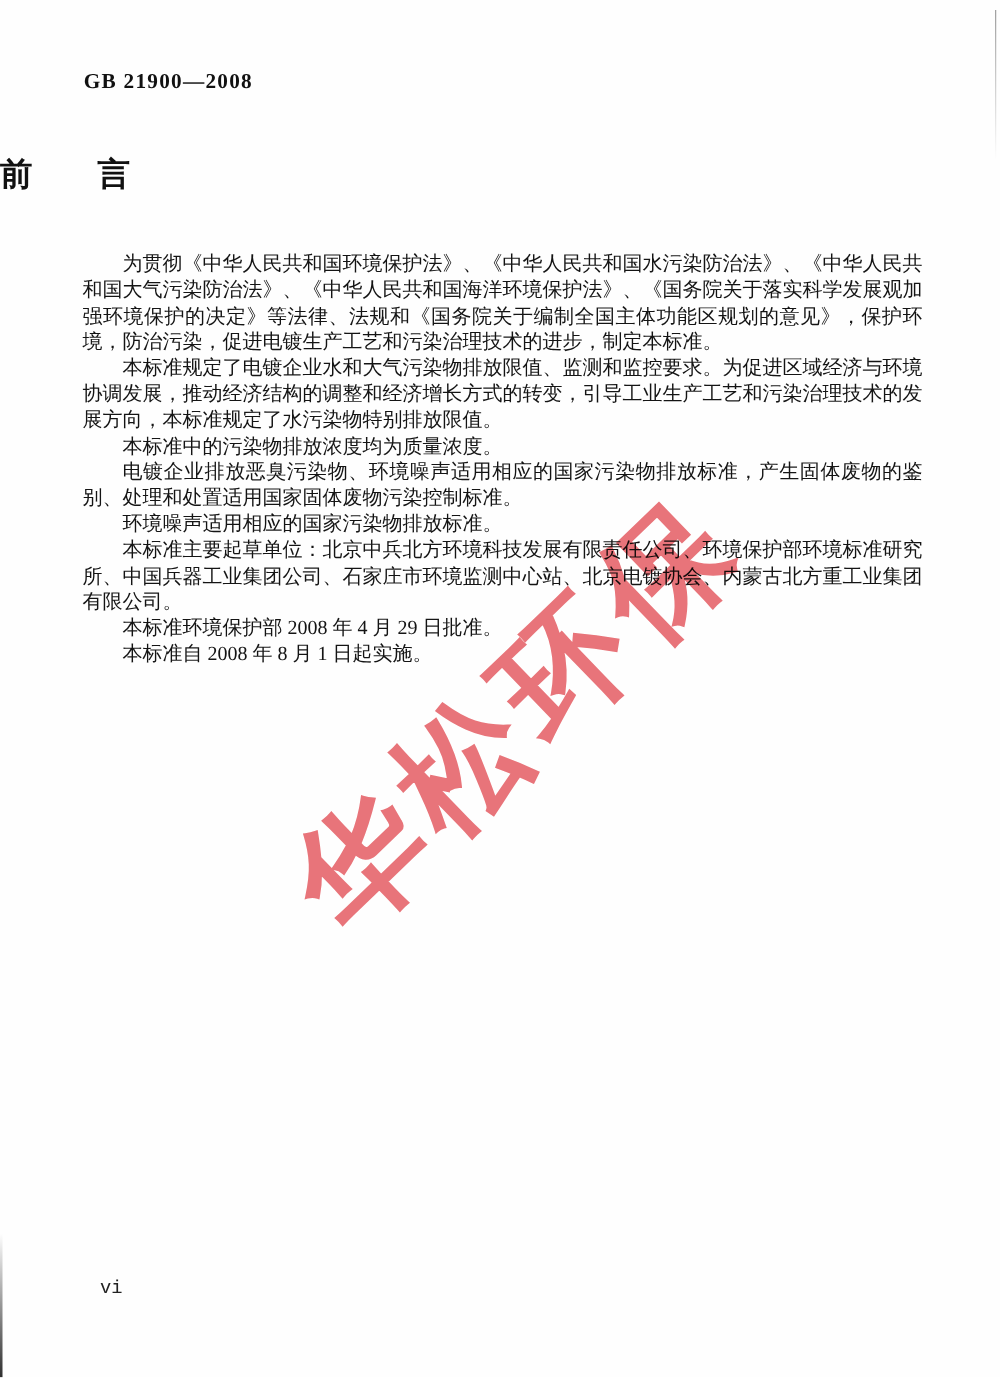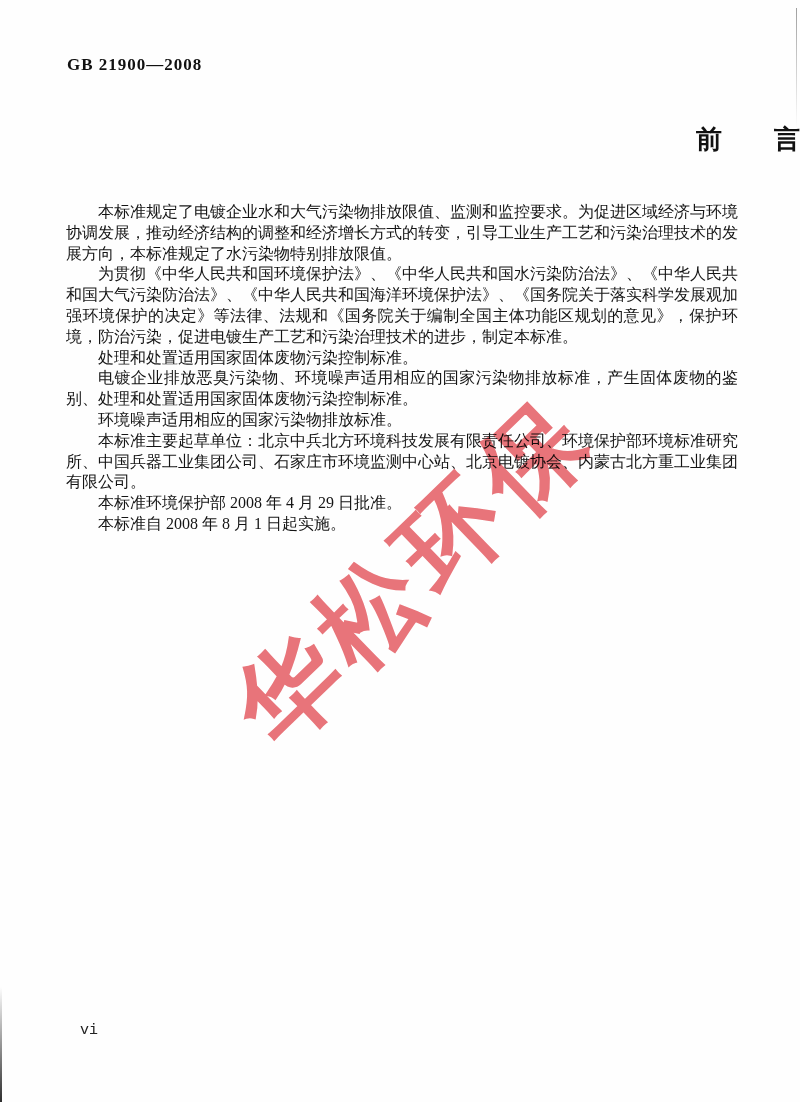--- a/index.html
+++ b/index.html
@@ -25,21 +25,21 @@
     font-size: 17px;
     letter-spacing: 1px;
     color: #111;
   }
   .title {
     position: absolute;
     top: 122px;
     left: 0;
     width: 100%;
     margin: 0;
-    text-align: right;
+    text-align: left;
     font-family: "Liberation Sans", sans-serif;
     font-weight: bold;
     font-size: 26px;
     color: #111;
   }
   .body-text {
     position: absolute;
     top: 202px;
     left: 66px;
     width: 672px;
@@ -97,23 +97,23 @@
 </head>
 <body>
 
 <div class="page">
 
   <div class="header-code">GB 21900—2008</div>
 
   <h1 class="title">前　　言</h1>
 
   <div class="body-text">
+    <p>为贯彻《中华人民共和国环境保护法》、《中华人民共和国水污染防治法》、《中华人民共和国大气污染防治法》、《中华人民共和国海洋环境保护法》、《国务院关于落实科学发展观加强环境保护的决定》等法律、法规和《国务院关于编制全国主体功能区规划的意见》，保护环境，防治污染，促进电镀生产工艺和污染治理技术的进步，制定本标准。</p>
     <p>本标准规定了电镀企业水和大气污染物排放限值、监测和监控要求。为促进区域经济与环境协调发展，推动经济结构的调整和经济增长方式的转变，引导工业生产工艺和污染治理技术的发展方向，本标准规定了水污染物特别排放限值。</p>
-    <p>为贯彻《中华人民共和国环境保护法》、《中华人民共和国水污染防治法》、《中华人民共和国大气污染防治法》、《中华人民共和国海洋环境保护法》、《国务院关于落实科学发展观加强环境保护的决定》等法律、法规和《国务院关于编制全国主体功能区规划的意见》，保护环境，防治污染，促进电镀生产工艺和污染治理技术的进步，制定本标准。</p>
-    <p>处理和处置适用国家固体废物污染控制标准。</p>
+    <p>本标准中的污染物排放浓度均为质量浓度。</p>
     <p>电镀企业排放恶臭污染物、环境噪声适用相应的国家污染物排放标准，产生固体废物的鉴别、处理和处置适用国家固体废物污染控制标准。</p>
     <p>环境噪声适用相应的国家污染物排放标准。</p>
     <p>本标准主要起草单位：北京中兵北方环境科技发展有限责任公司、环境保护部环境标准研究所、中国兵器工业集团公司、石家庄市环境监测中心站、北京电镀协会、内蒙古北方重工业集团有限公司。</p>
     <p>本标准环境保护部 2008 年 4 月 29 日批准。</p>
     <p>本标准自 2008 年 8 月 1 日起实施。</p>
   </div>
 
   <div class="watermark" style="color: rgb(228, 85, 92);">华松环保</div>
 
   <div class="page-number">vi</div>

